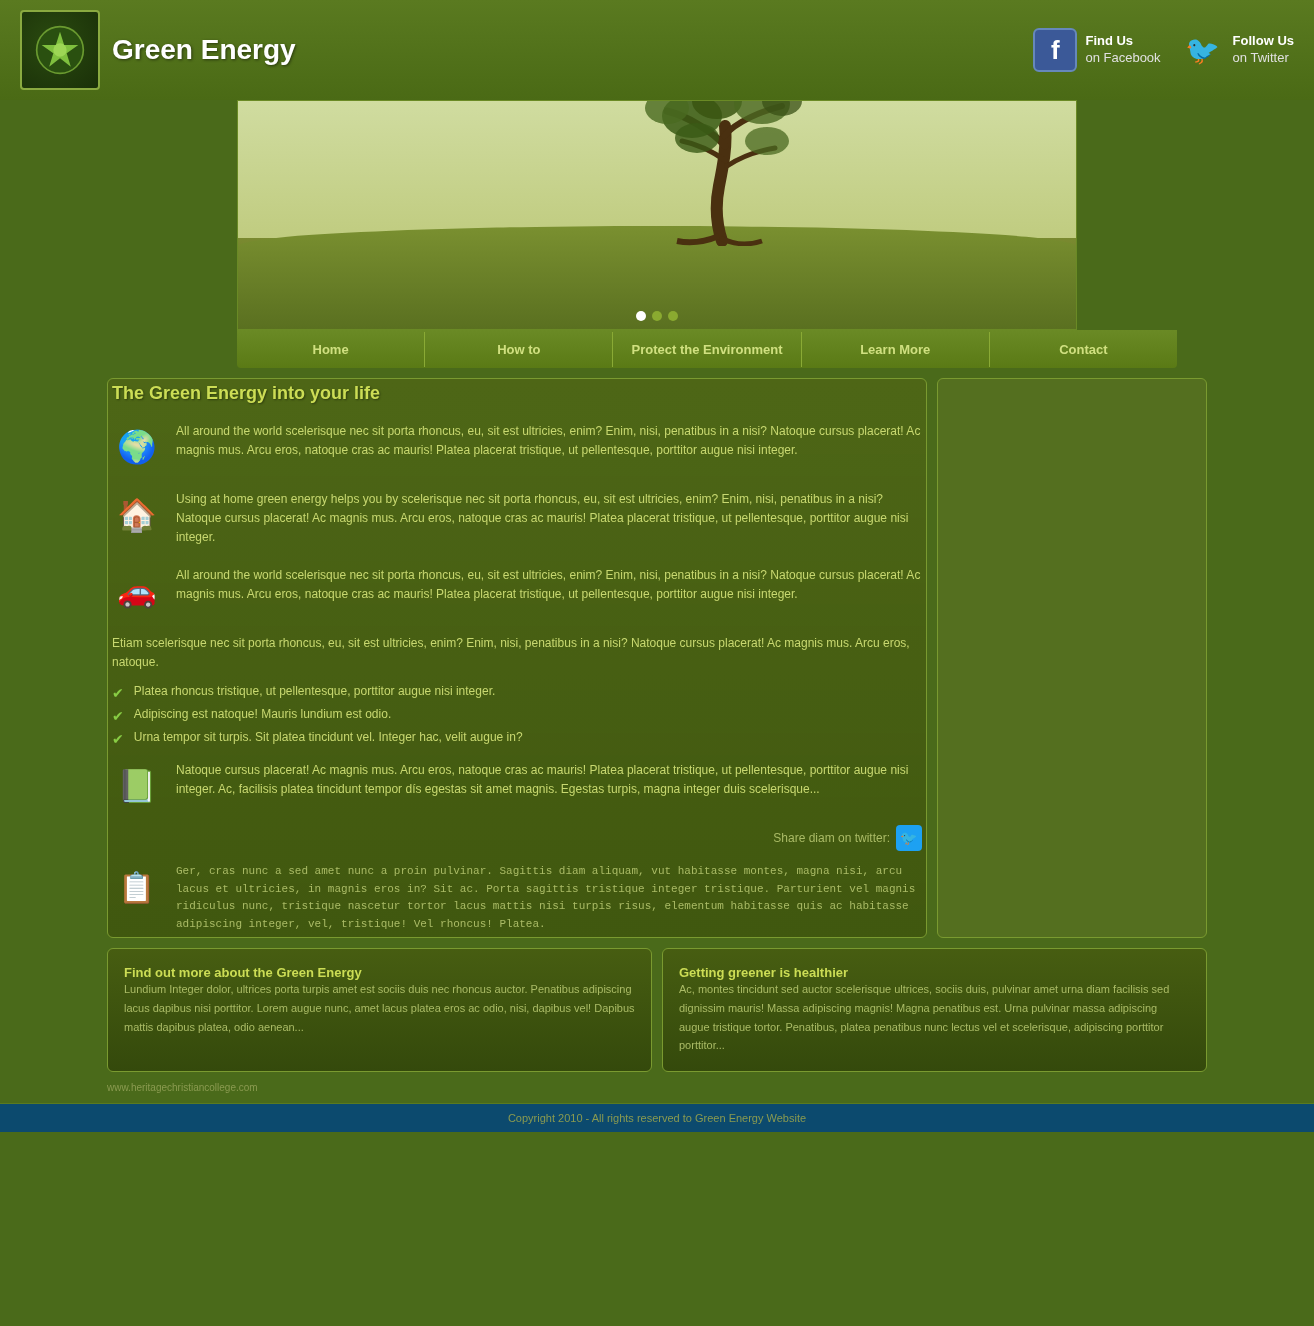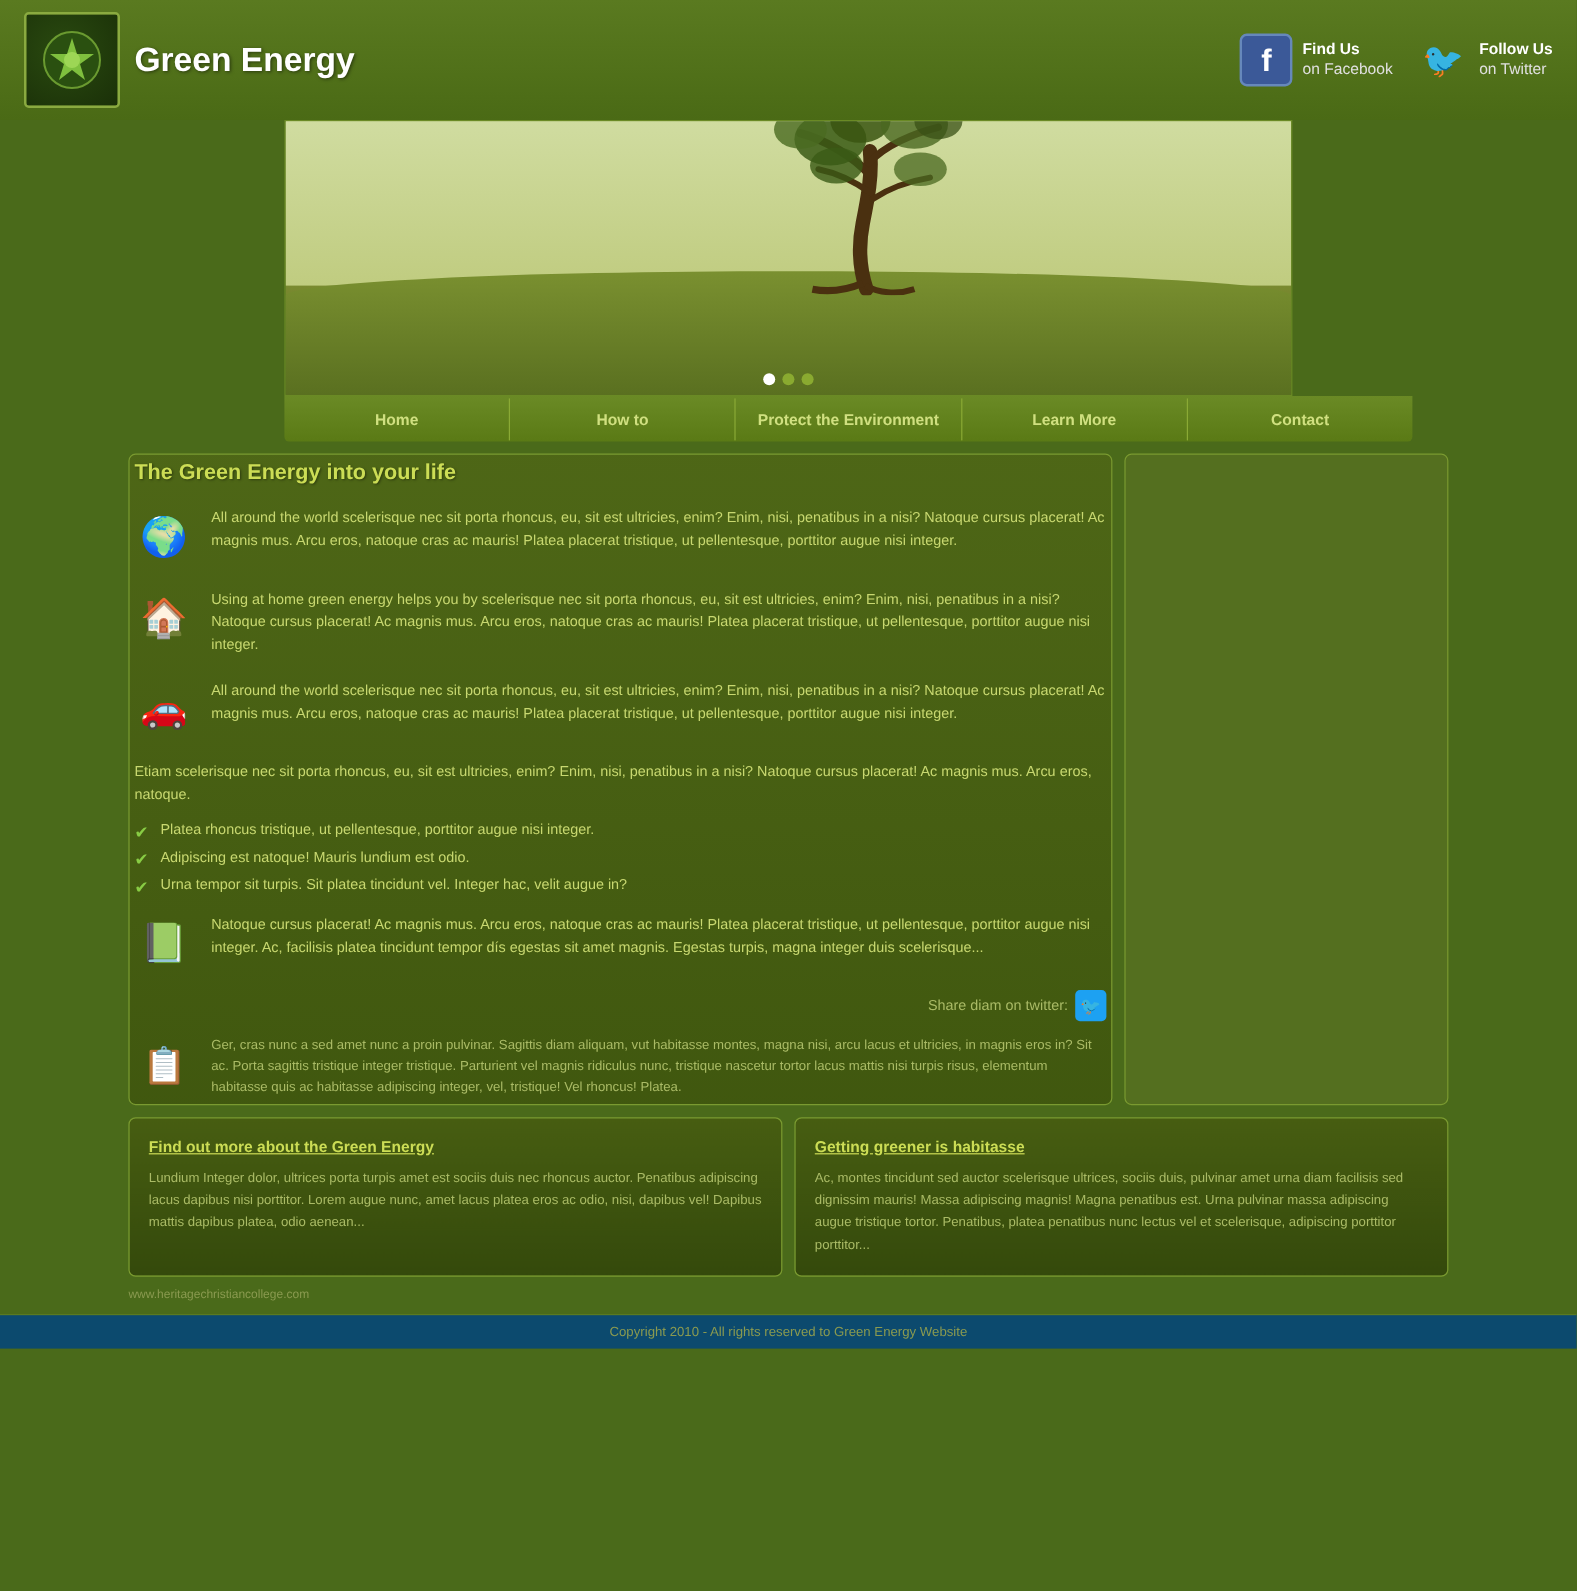--- a/index.html
+++ b/index.html
@@ -277,20 +277,21 @@
       flex-shrink: 0;
       display: flex;
       align-items: center;
       justify-content: center;
       font-size: 30px;
     }
     .notes-text {
       color: #aabb66;
       font-size: 11px;
       line-height: 1.6;
+      font-family: Liberation Mono, monospace;
     }
 
     
     #right-sidebar {
       width: 270px;
       margin-left: 10px;
       background: rgba(100,120,40,0.4);
       border-radius: 6px;
       border: 1px solid #7a9a30;
       min-height: 400px;
@@ -307,22 +308,20 @@
       flex: 1;
       background: linear-gradient(180deg, rgba(70,90,15,0.8) 0%, rgba(50,70,10,0.9) 100%);
       border-radius: 6px;
       border: 1px solid #7a9a30;
       padding: 16px;
     }
     .bottom-box-title {
       font-size: 13px;
       color: #ccdd55;
       font-weight: bold;
-      margin-bottom: 10px;
-      text-decoration: underline;
     }
     .bottom-box-text {
       color: #aabb66;
       font-size: 11px;
       line-height: 1.7;
     }
 
     
     #footer-url {
       width: 1100px;
@@ -473,20 +472,20 @@
   <div id="right-sidebar">
   </div>
 </div>
 
 <div id="bottom-section">
   <div class="bottom-box">
     <div class="bottom-box-title">Find out more about the Green Energy</div>
     <div class="bottom-box-text">Lundium Integer dolor, ultrices porta turpis amet est sociis duis nec rhoncus auctor. Penatibus adipiscing lacus dapibus nisi porttitor. Lorem augue nunc, amet lacus platea eros ac odio, nisi, dapibus vel! Dapibus mattis dapibus platea, odio aenean...</div>
   </div>
   <div class="bottom-box">
-    <div class="bottom-box-title">Getting greener is habitasse</div>
+    <div class="bottom-box-title">Getting greener is healthier</div>
     <div class="bottom-box-text">Ac, montes tincidunt sed auctor scelerisque ultrices, sociis duis, pulvinar amet urna diam facilisis sed dignissim mauris! Massa adipiscing magnis! Magna penatibus est. Urna pulvinar massa adipiscing augue tristique tortor. Penatibus, platea penatibus nunc lectus vel et scelerisque, adipiscing porttitor porttitor...</div>
   </div>
 </div>
 
 <div id="footer-url">www.heritagechristiancollege.com</div>
 
 <div id="footer-copy">Copyright 2010 - All rights reserved to Green Energy Website</div>
 
 </body></html>

